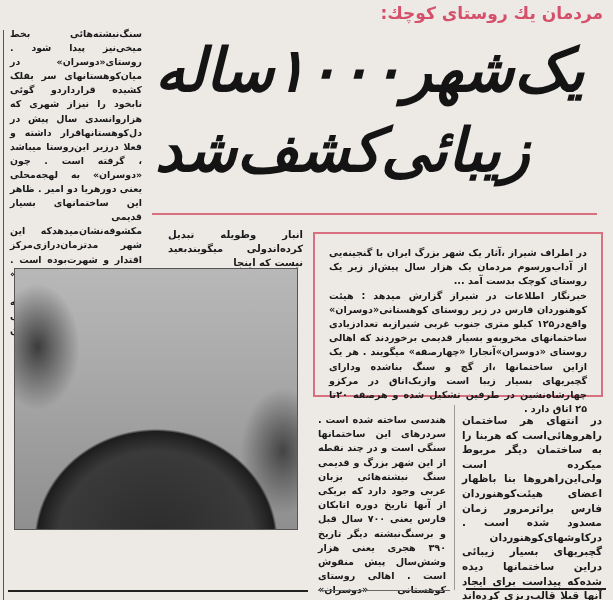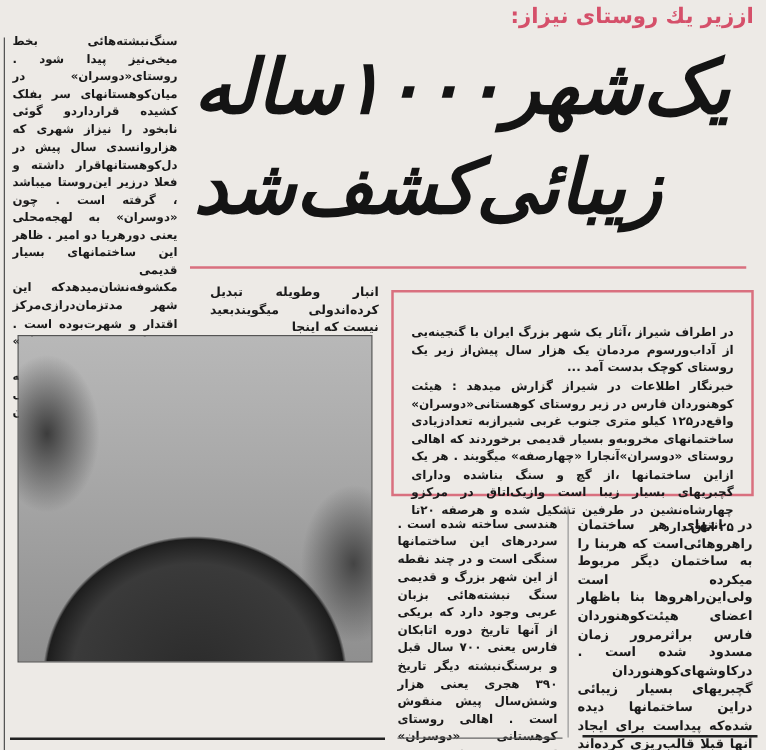--- a/index.html
+++ b/index.html
@@ -35,21 +35,21 @@
     position: absolute; left: 152px; top: 213px; width: 445px; height: 2px; background: #d9707f;
   }
   .side-text {
     position: absolute; left: 168px; top: 228px; width: 135px;
     font-size: 10px; line-height: 14px; font-weight: bold;
   }
 
   .boxed {
     position: absolute; left: 313px; top: 232px; width: 290px; height: 165px;
     border: 2px solid #d9707f; box-sizing: border-box;
-    padding: 26px 14px 0 14px;
+    padding: 12px 14px 0 14px;
     font-size: 9.6px; line-height: 14.2px; font-weight: bold;
   }
 
   .photo {
     position: absolute; left: 14px; top: 268px; width: 284px; height: 262px;
     background:
       radial-gradient(ellipse 140px 130px at 50% 105%, #2b2b2b 0%, #3a3a3a 70%, #1d1d1d 85%, transparent 87%),
       radial-gradient(ellipse 60px 90px at 8% 30%, #3c3c3c 0%, transparent 70%),
       radial-gradient(ellipse 60px 90px at 95% 70%, #444 0%, transparent 70%),
       linear-gradient(180deg, #b8b8b8 0%, #a9a9a9 40%, #8f8f8f 100%);
@@ -75,21 +75,21 @@
   .rule-mid-bottom { position: absolute; left: 318px; top: 590px; width: 132px; height: 1px; background: #666; }
   .vrule-left { position: absolute; left: 3px; top: 30px; width: 1px; height: 570px; background: #555; }
 </style>
 </head>
 <body>
 
 <div class="page">
 
   <div class="vrule-left"></div>
 
-  <div class="kicker">اززیر یك روستای نیزاز:</div>
+  <div class="kicker">مردمان یك روستای كوچك:</div>
 
   <div class="headline">
     <div>یک‌شهر۱۰۰۰ساله</div>
     <div>زیبائی‌کشف‌شد</div>
   </div>
 
   <div class="col-left rtl">سنگ‌نبشته‌هائی بخط میخی‌نیز پیدا شود . روستای«دوسران» در میان‌کوهستانهای سر بفلک کشیده قرارداردو گوئی نابخود را نیزاز شهری که هزاروانسدی سال پیش در دل‌کوهستانهاقرار داشته و فعلا درزیر این‌روستا میباشد ، گرفته است . چون «دوسران» به لهجه‌محلی یعنی دورهریا دو امیر . ظاهر این ساختمانهای بسیار قدیمی مکشوفه‌نشان‌میدهدکه این شهر مدتزمان‌درازی‌مرکز اقتدار و شهرت‌بوده است . روستای دوسران» فاقدراه‌ماشین‌رواست وتاکنون کمتر کسانی که شبیه باین موضوع توجهی داشته‌اند باین روستارفت‌وآمد کرده‌اند .</div>
 
   <div class="pink-rule-top"></div>
 

